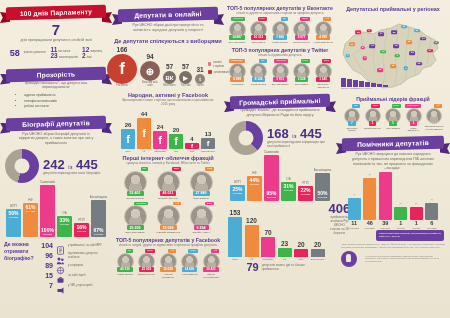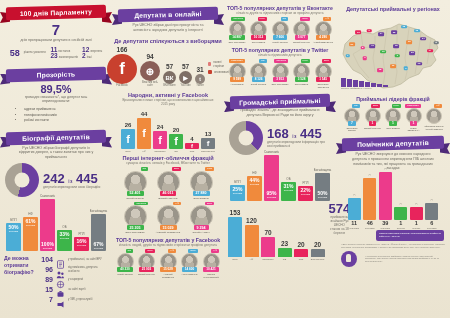--- a/index.html
+++ b/index.html
@@ -199,21 +199,20 @@
         </div>
       </div>
     </div>
 
     <div class="ribbon violet" style="margin-top:8px;">
       <span class="tailL"></span>
       <span class="tailR"></span>
       <span class="band">Прозорість</span>
     </div>
 
-    <div class="pct" style="margin-top:3px;">89,5%</div>
     <div class="caption" style="text-align:center;padding:0 14px;">громадян вважають*, що депутат має оприлюднювати:</div>
     <ul class="bullets">
       <li>адреси приймалень</li>
       <li>телефони помічників</li>
       <li>робочі контакти</li>
     </ul>
 
     <div class="ribbon violet" style="margin-top:7px;">
       <span class="tailL"></span>
       <span class="tailR"></span>
@@ -669,25 +668,29 @@
             <div class="b" style="background:#e8245c;height:8px;"></div>
             <div class="l">РПЛ</div>
           </div>
         <div class="bldg">
             <div class="v">20</div>
             <div class="b" style="background:#757d82;height:8px;"></div>
             <div class="l">Батьківщина</div>
           </div>
       </div>
       <div style="width:40px;margin-bottom:26px;">
-        <div class="big" style="font-size:13px;text-align:center;">574</div>
+        <div class="big" style="font-size:13px;text-align:center;">406</div>
         <div class="tiny" style="text-align:center;">приймалень знайшов Рух ЧЕСНО станом на 18 березня</div>
       </div>
     </div>
 
+    <div style="display:flex;align-items:center;justify-content:center;gap:3px;margin-top:1px;">
+      <span class="big" style="font-size:11px;">79</span>
+      <span class="tiny" style="width:52px;">депутатів мають дві та більше приймалень</span>
+    </div>
   </div>
 
   <div class="col c4">
 
     <div class="sect-title" style="margin-top:6px;font-size:5.4px;">Депутатські приймальні у регіонах</div>
 
     <div class="mapwrap" style="margin-top:2px;">
       <svg class="mapsvg" viewBox="0 0 108 80">
         <path d="M6 30 L14 22 L24 18 L34 20 L42 16 L52 14 L60 10 L70 13 L80 16 L88 22 L96 26 L99 34
                  L94 40 L97 46 L92 52 L84 54 L80 60 L70 64 L62 70 L54 73 L44 74 L36 70 L28 66

